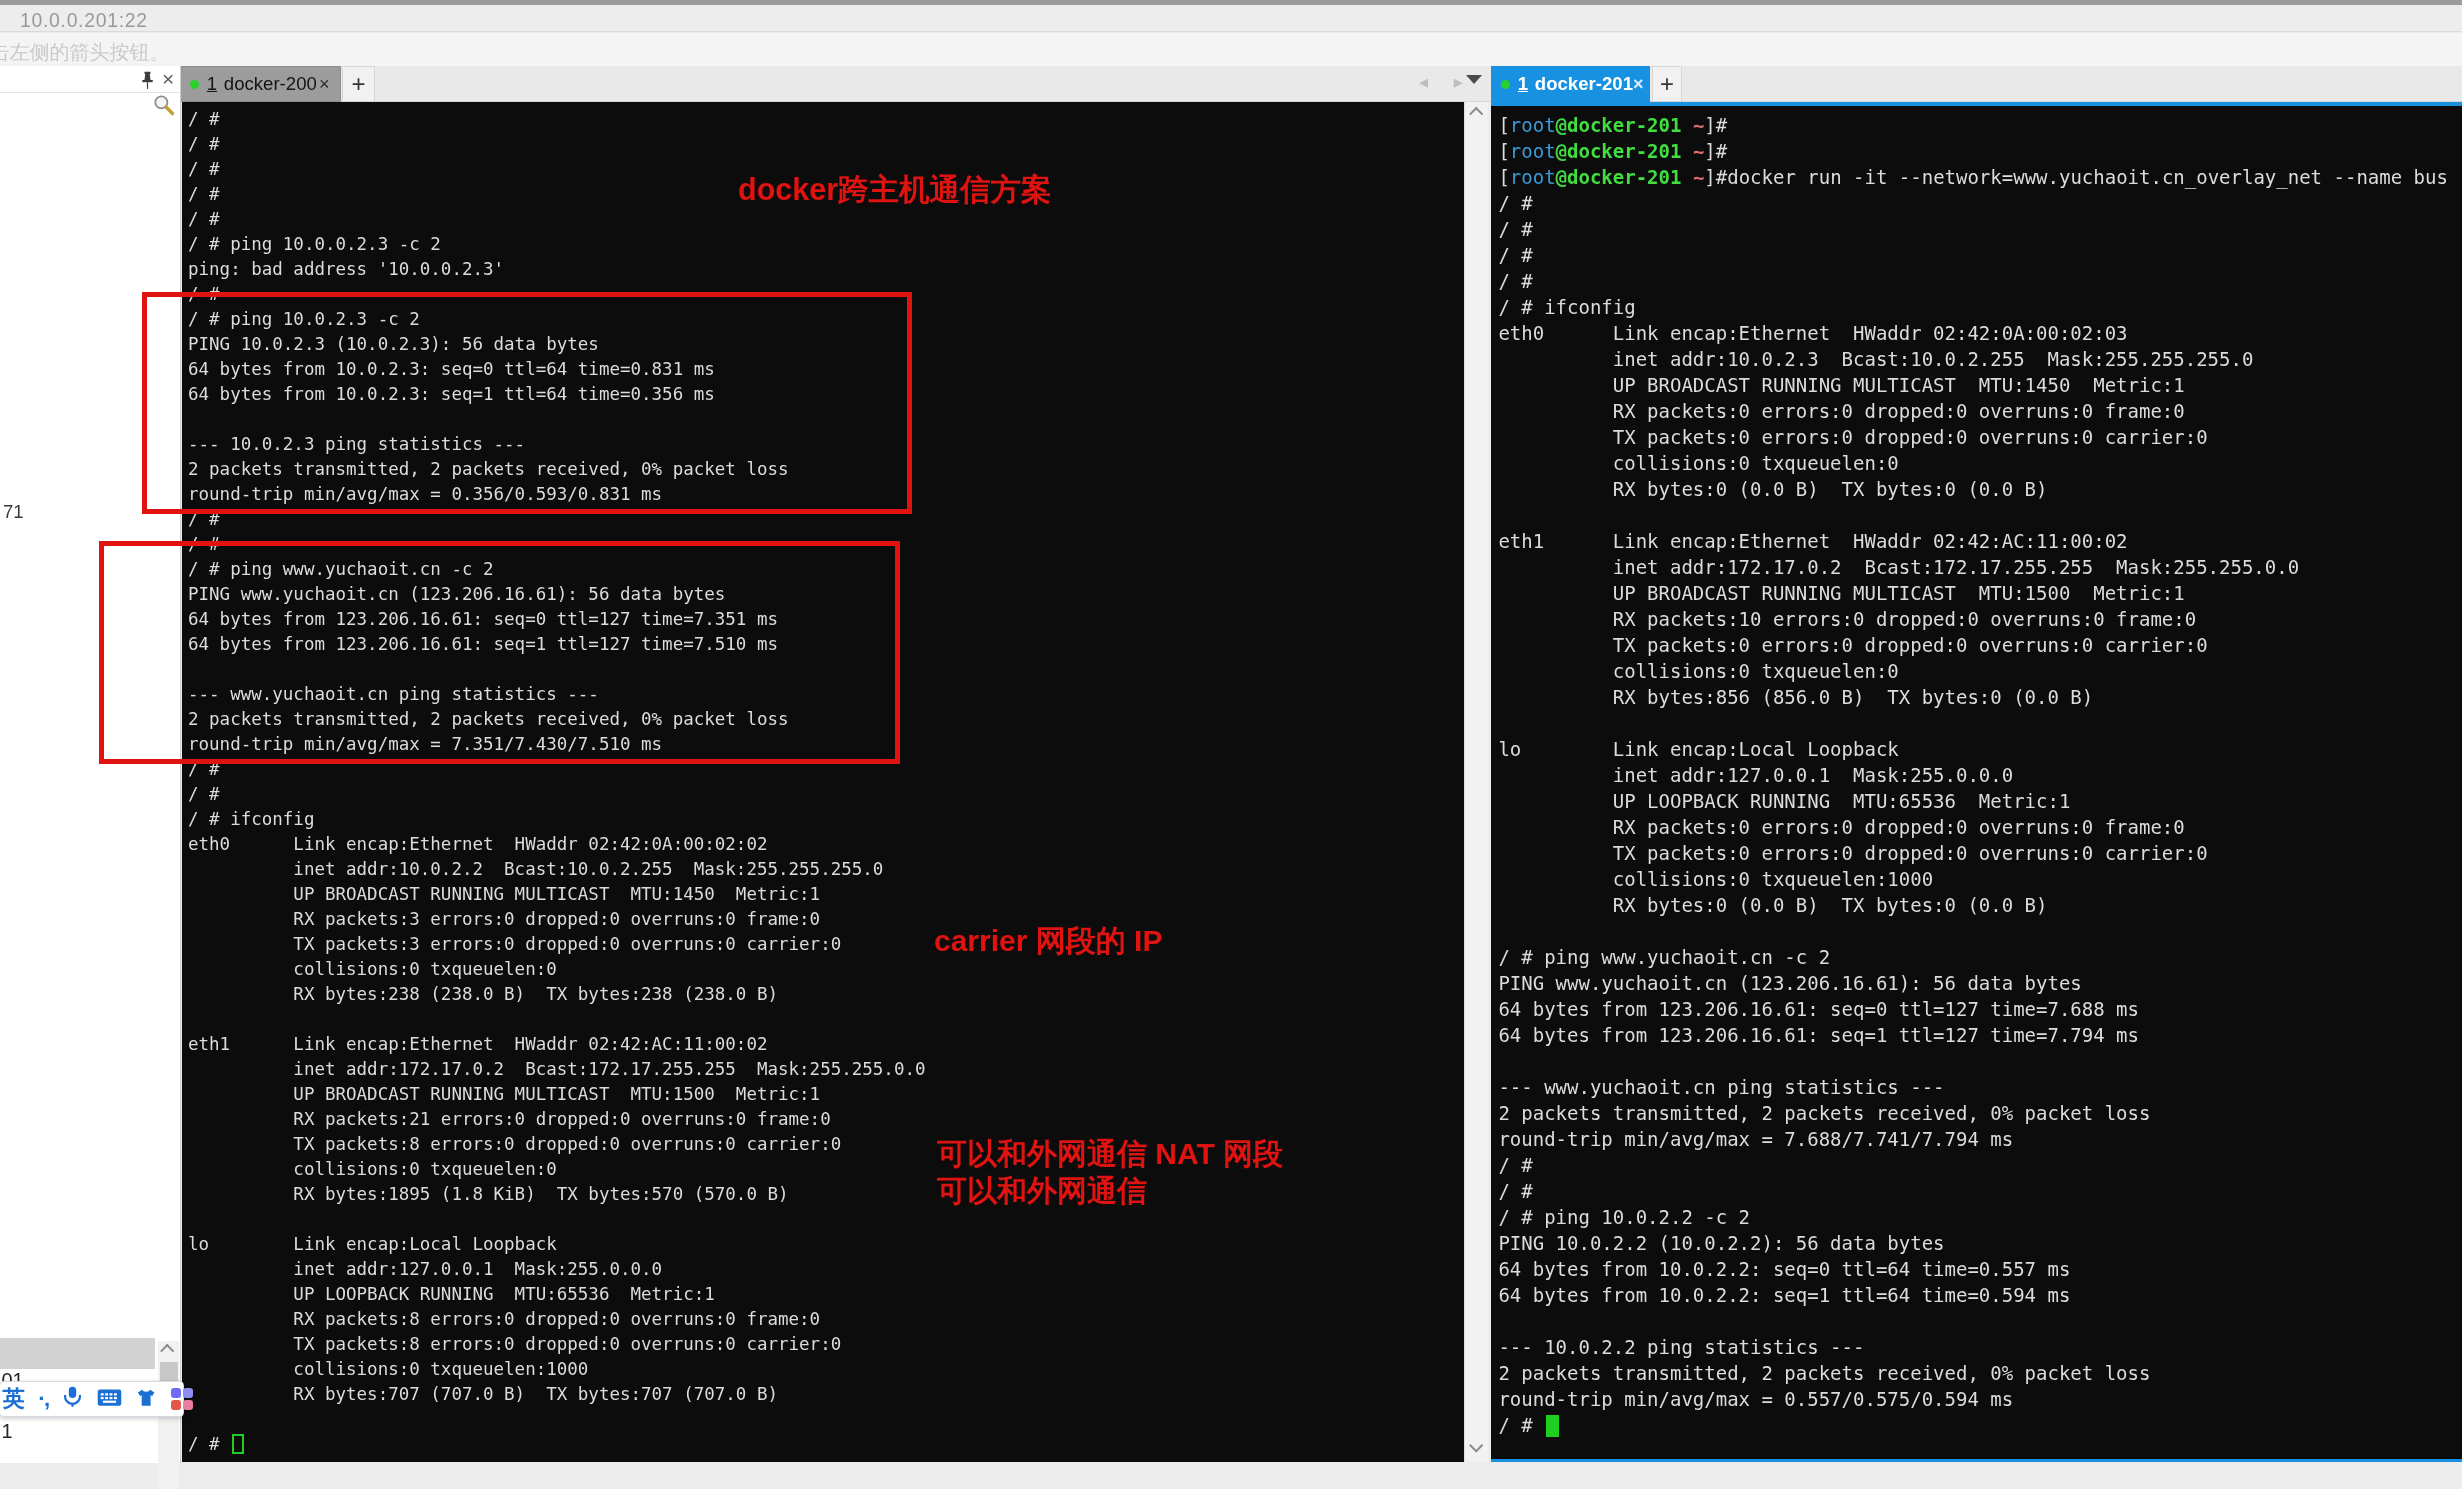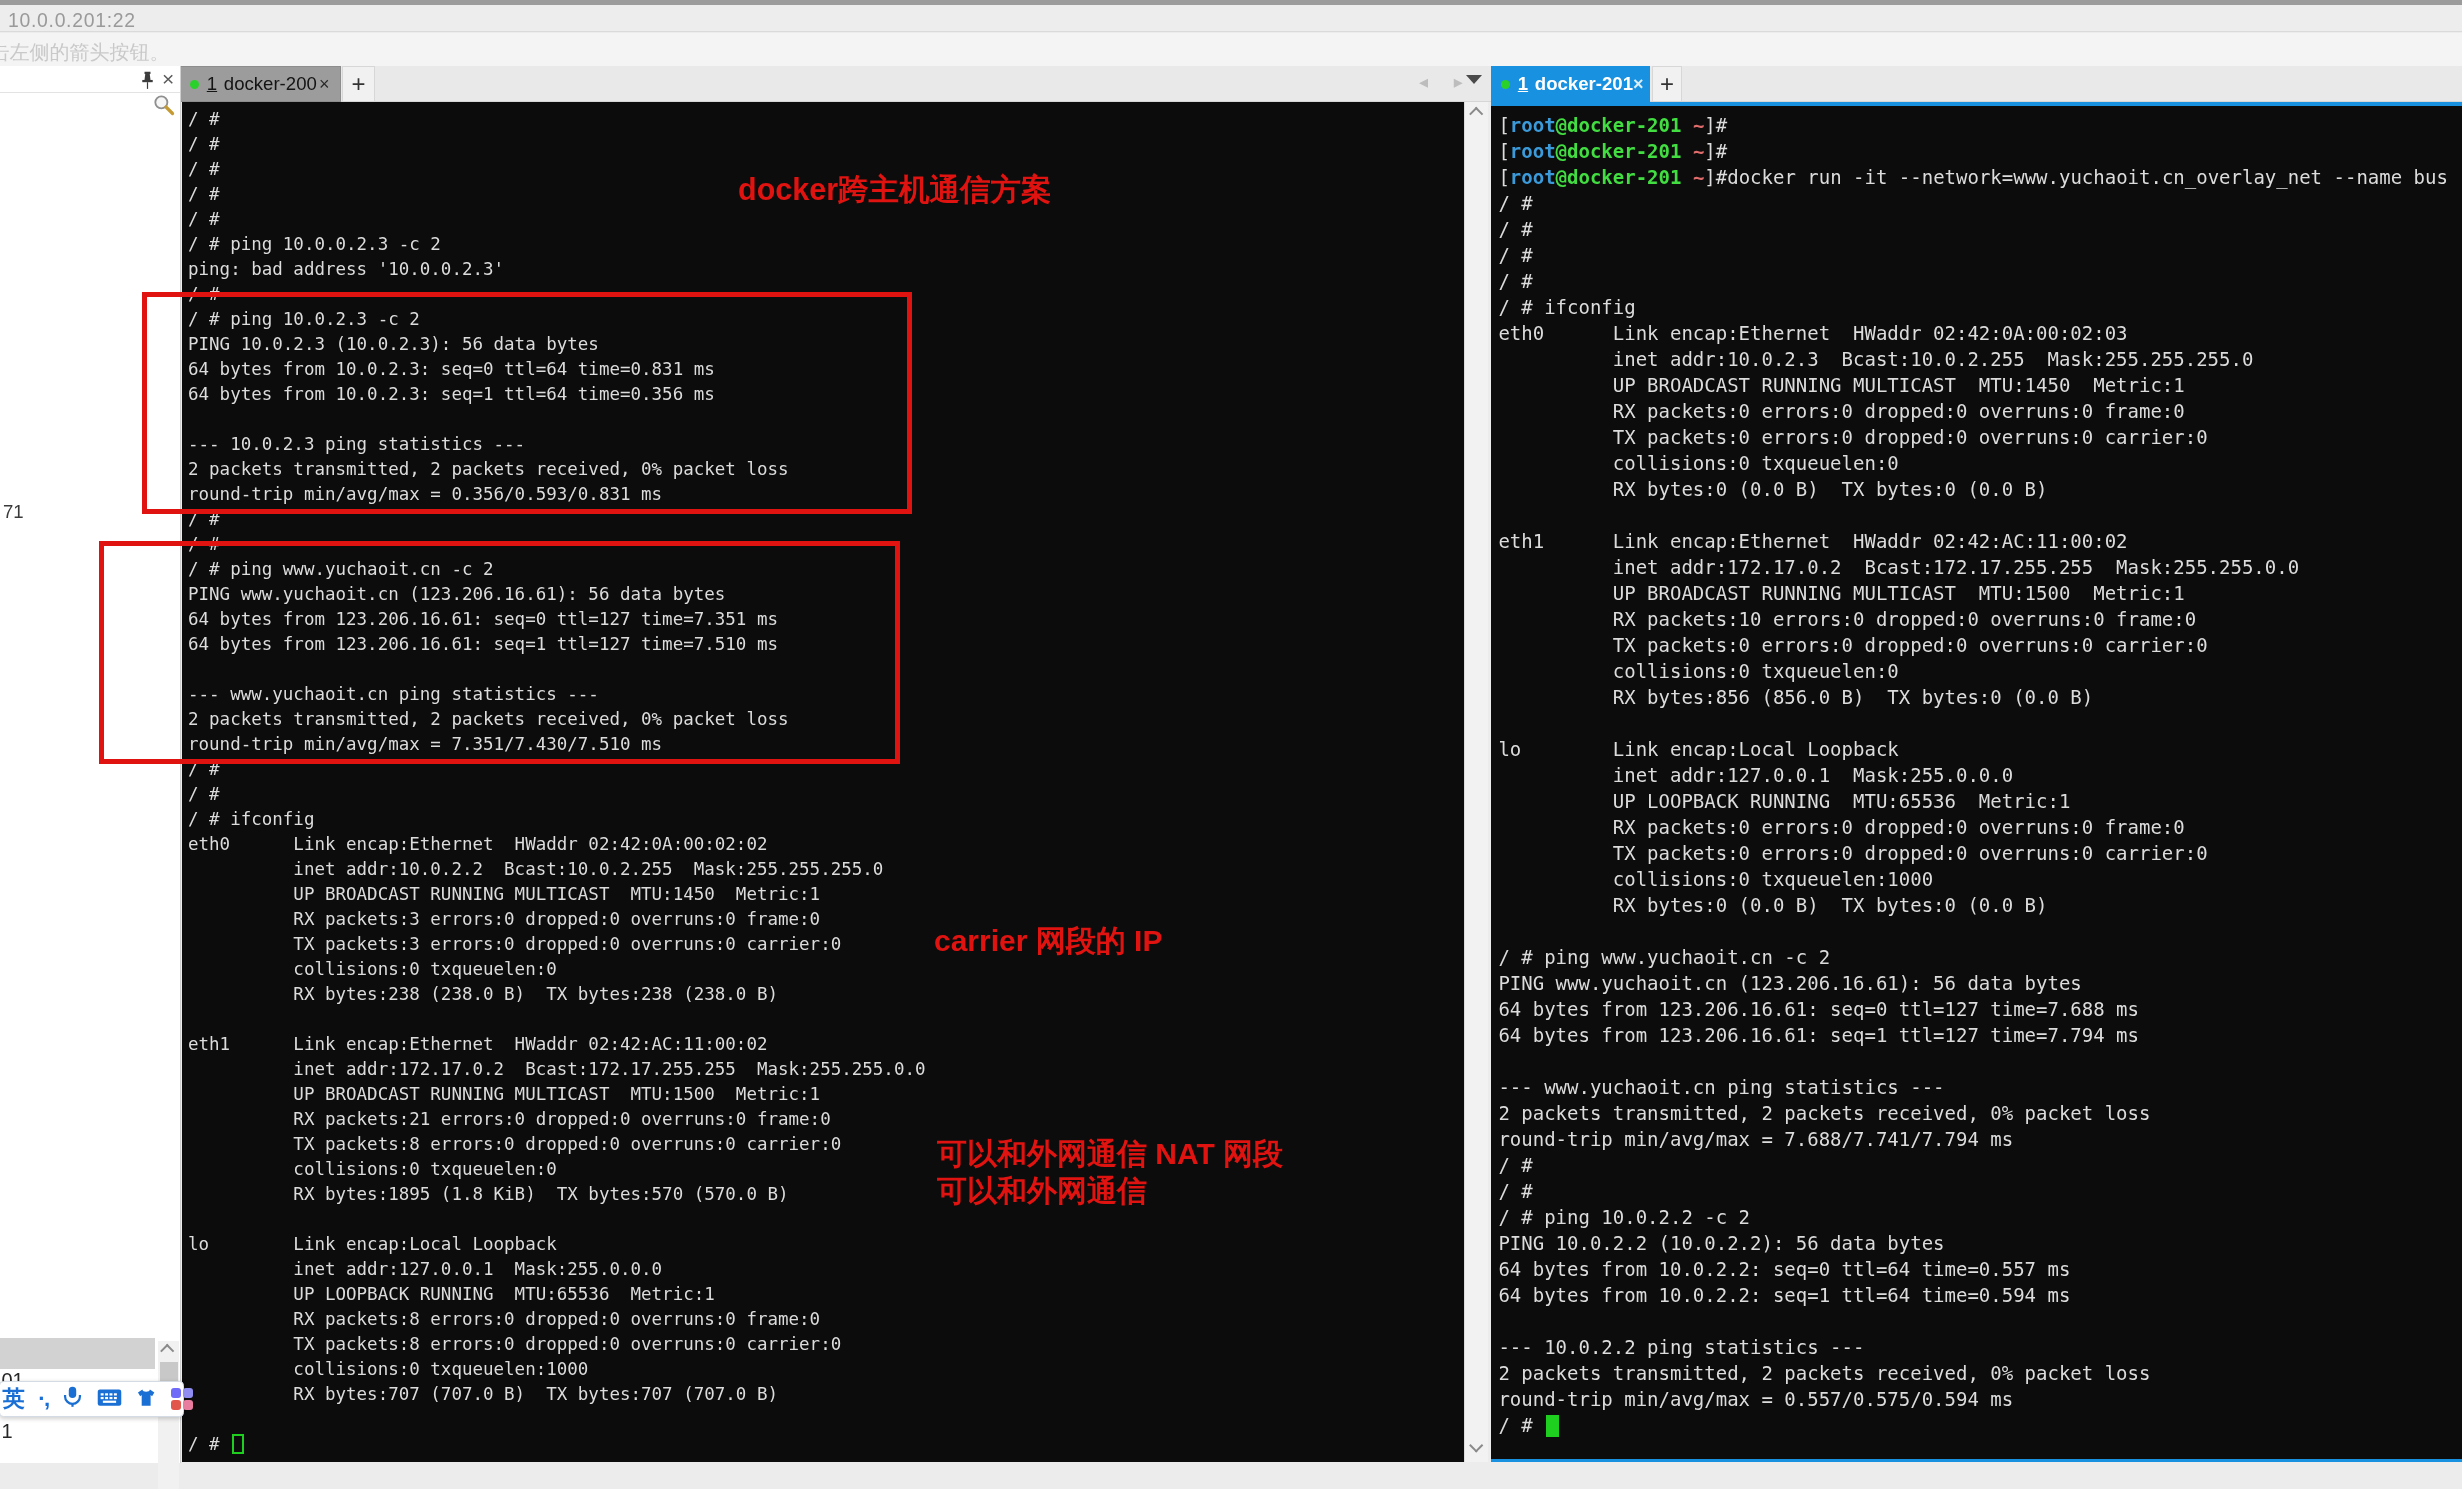--- a/index.html
+++ b/index.html
@@ -13,21 +13,21 @@
     --term-bg:#0c0c0c;
     --term-fg:#dcdcdc;
   }
   *{margin:0;padding:0;box-sizing:border-box;}
   html,body{width:2462px;height:1490px;overflow:hidden;}
   body{font-family:"Liberation Sans",sans-serif;background:#ececec;position:relative;}
 
   
   .titlebar{position:absolute;left:0;top:0;width:2462px;height:32px;background:#ededed;border-bottom:0.7px solid #dadada;}
   .titlebar::before{content:"";position:absolute;left:0;top:0;width:2462px;height:5.2px;background:#9c9c9c;}
-  .title-text{position:absolute;left:8px;top:9px;font-size:19.4px;color:#9a9a9a;letter-spacing:0.7px;}
+  .title-text{position:absolute;left:20px;top:9px;font-size:19.4px;color:#9a9a9a;letter-spacing:0.7px;}
   .infobar{position:absolute;left:0;top:33px;width:2462px;height:33px;background:#f4f4f4;}
   .info-text{position:absolute;left:-10.4px;top:6px;font-size:20px;color:#c9c9c9;}
 
   
   .tabrow{position:absolute;left:0;top:66px;width:2462px;height:36px;background:#e9e9e9;border-bottom:0.7px solid #d6d6d6;}
   .tab{position:absolute;top:0;height:36px;display:flex;align-items:center;padding:0 10.4px;}
   .tab-left{left:179px;width:162px;background:#9c9c9c;border:0.7px solid #8d8d8d;color:#141414;}
   .tab-right{left:1491px;width:159px;background:var(--blue);color:#ffffff;font-weight:bold;}
   .tab-dot{width:9px;height:9px;border-radius:50%;background:var(--dot);flex:0 0 auto;}
   .tab-num{margin-left:7.4px;font-size:18.6px;text-decoration:underline;}
@@ -62,21 +62,21 @@
   .ime-punct{font-size:22.3px;font-weight:bold;color:#1a6fd4;letter-spacing:-1.5px;}
   .ime-grid{width:22.3px;height:22.3px;display:grid;grid-template-columns:10.4px 10.4px;grid-template-rows:10.4px 10.4px;gap:1.5px;}
   .ime-grid span{border-radius:3px;}
   .g1{background:#6f6af8;}.g2{background:#8f8cf2;}.g3{background:#e2574c;}.g4{background:#e87da0;}
 
   
   .term{position:absolute;background:var(--term-bg);overflow:hidden;font-family:"DejaVu Sans Mono",monospace;color:var(--term-fg);white-space:pre;}
   .term-left{left:182px;top:102px;width:1283px;height:1360px;font-size:17.5px;line-height:25px;padding:5.2px 0 0 6px;}
   .term-right{left:1491px;top:102px;width:971px;height:1360px;font-size:19px;line-height:26px;padding:6px 0 0 7.4px;border-top:4.5px solid var(--blue);border-bottom:3.7px solid var(--blue);}
   .tline{min-height:1em;}
-  .c-user{color:var(--c-user);font-weight:bold;}
+  .c-user{color:var(--c-user);font-weight:normal;}
   .c-host{color:var(--c-host);font-weight:bold;}
   .c-tilde{color:var(--c-tilde);font-weight:bold;}
   .cursor{display:inline-block;}
   .cursor.outline{width:12px;height:19.4px;border:2.2px solid var(--green);vertical-align:-3.7px;margin-left:1.5px;}
   .cursor.block{width:13.4px;height:21.6px;background:var(--green);vertical-align:-4.5px;margin-left:1.5px;}
 
   
   .lscroll{position:absolute;left:1464px;top:102px;width:24px;height:1360px;background:#f2f2f2;border-left:0.7px solid #dcdcdc;}
   .lscroll-up{position:absolute;left:6px;top:7.4px;}
   .lscroll-down{position:absolute;left:6px;top:1338px;}

